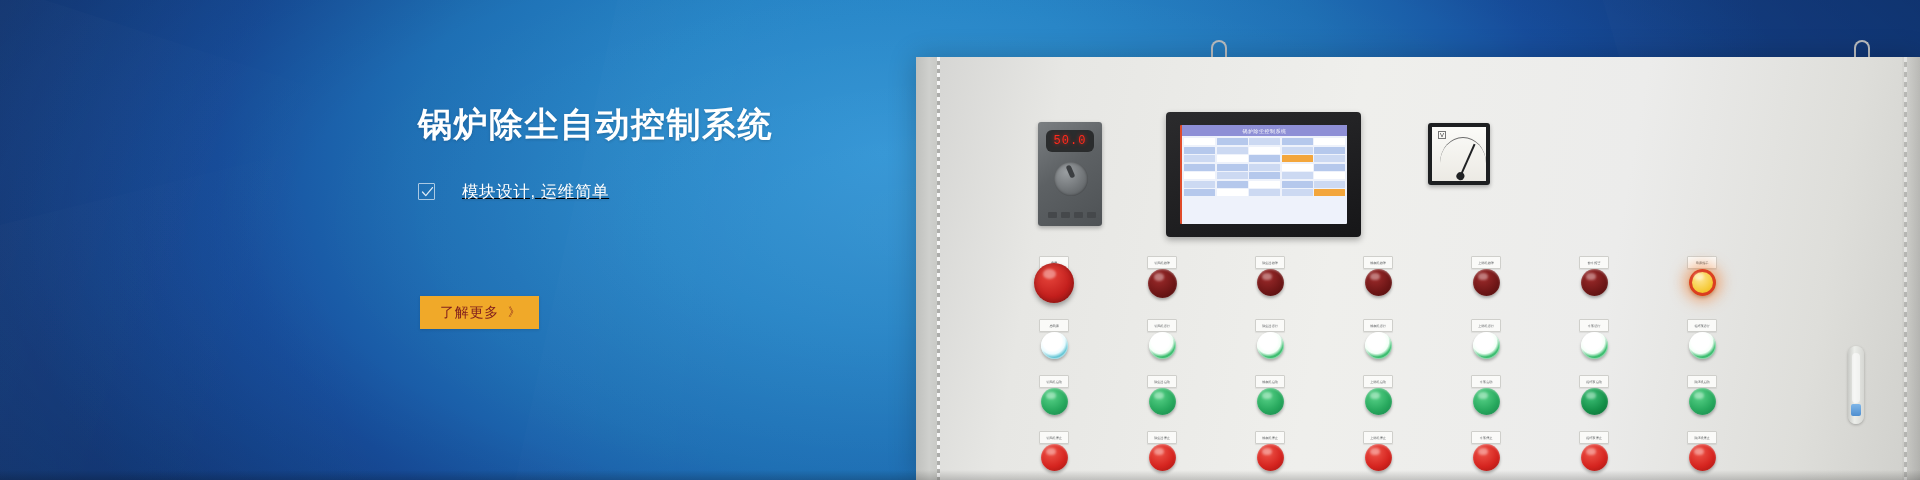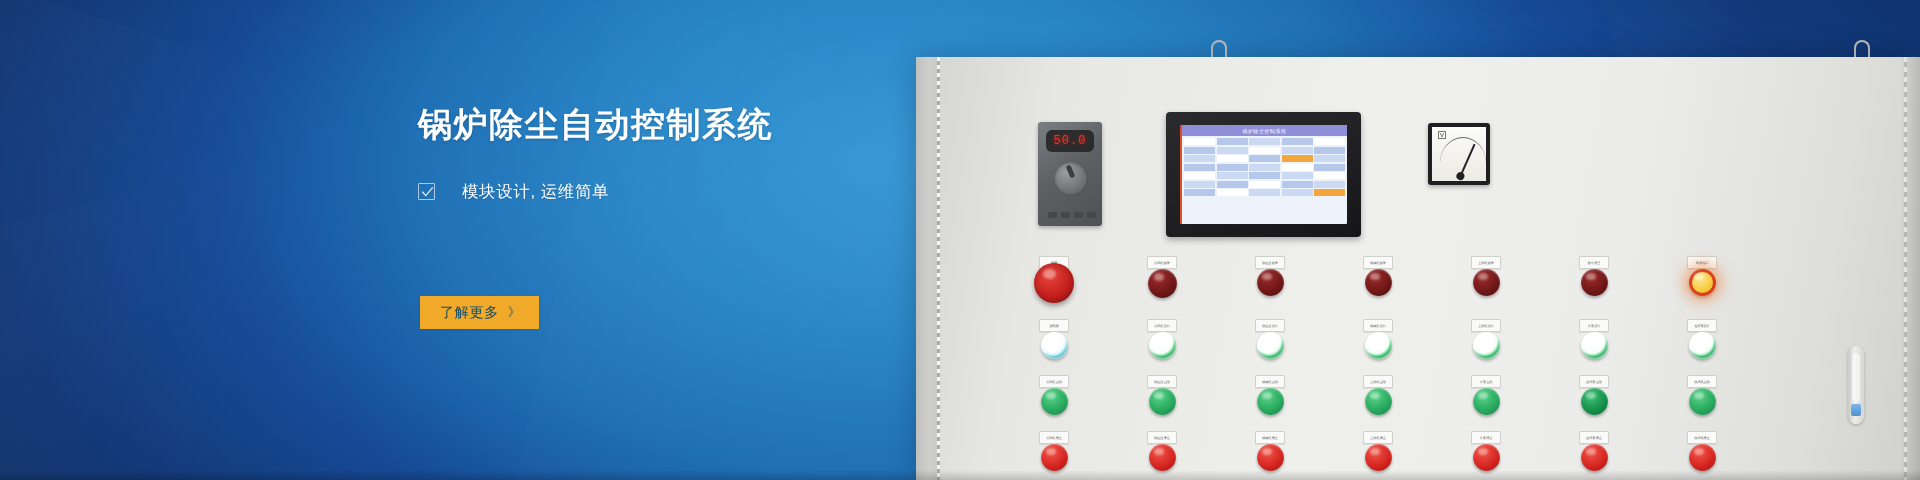--- a/index.html
+++ b/index.html
@@ -35,42 +35,42 @@
   .vig { position:absolute; inset:0; pointer-events:none;
          background:radial-gradient(ellipse 1200px 520px at 50% 46%, rgba(255,255,255,.06) 0%, rgba(0,0,0,0) 55%, rgba(0,0,0,.22) 100%); }
 
   
   .copy { position:absolute; left:418px; top:104px; width:430px; }
   .headline {
     font-size:34px; line-height:1.18; font-weight:700; color:#ffffff;
     letter-spacing:1.5px; white-space:nowrap;
     text-shadow:0 1px 3px rgba(0,0,0,.18);
   }
-  .bullets { margin-top:31px; }
+  .bullets { margin-top:31px;text-decoration:underline; }
   .bullet {
     display:flex; align-items:center; gap:27px;
     height:33px; margin-bottom:0px;
   }
   .bullet + .bullet { margin-top:0px; }
   .chk {
     flex:0 0 auto; width:17px; height:17px;
     border:1px solid rgba(255,255,255,.62);
     border-radius:1px; position:relative;
   }
   .chk svg { position:absolute; left:2px; top:2px; }
   .bullet-label {
     font-size:16.5px; color:#ffffff; letter-spacing:.6px;
     text-shadow:0 1px 2px rgba(0,0,0,.14);
   }
   .cta {
     display:flex; align-items:center; justify-content:center; gap:9px;
     position:absolute; left:2px; top:192px;
     width:119px; height:33px;
     background:#f0a929;
-    color:#0c4a6e; font-size:14px; letter-spacing:.8px;
+    color:#7f1d1d; font-size:14px; letter-spacing:.8px;
     border:none; cursor:pointer;
     box-shadow:0 1px 3px rgba(0,0,0,.12);
   }
   .cta .arrow { font-size:12px; letter-spacing:-1px; opacity:.92; }
 
   
   .cabinet-wrap { position:absolute; left:916px; top:0; width:1004px; height:480px; }
 
   .hanger { position:absolute; width:16px; height:18px;
             border:2px solid #b9bcbf; border-bottom:none;

